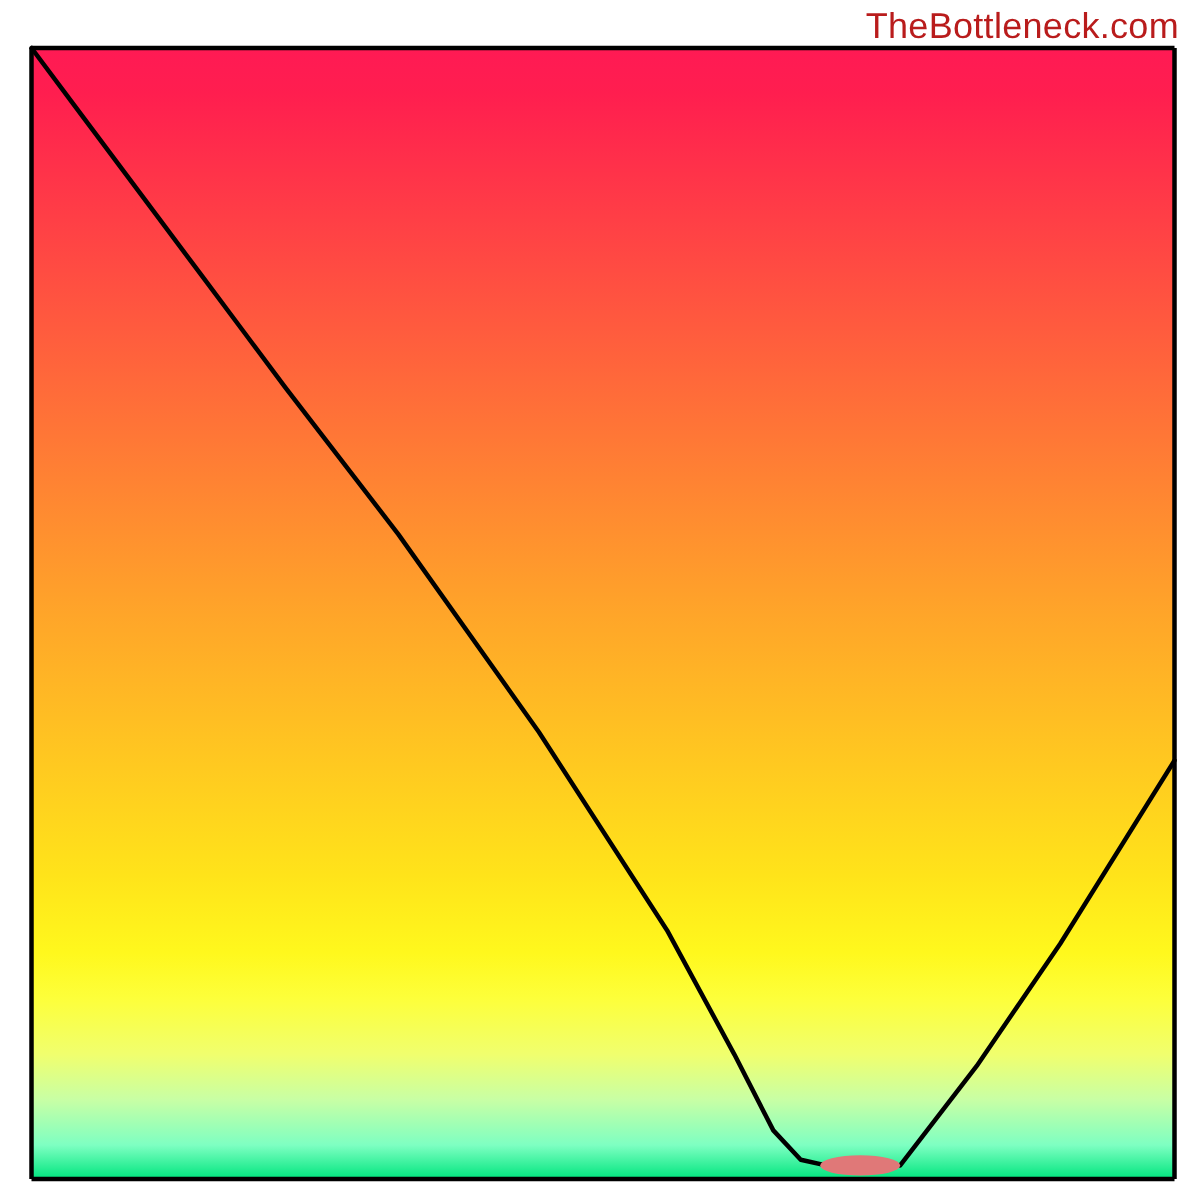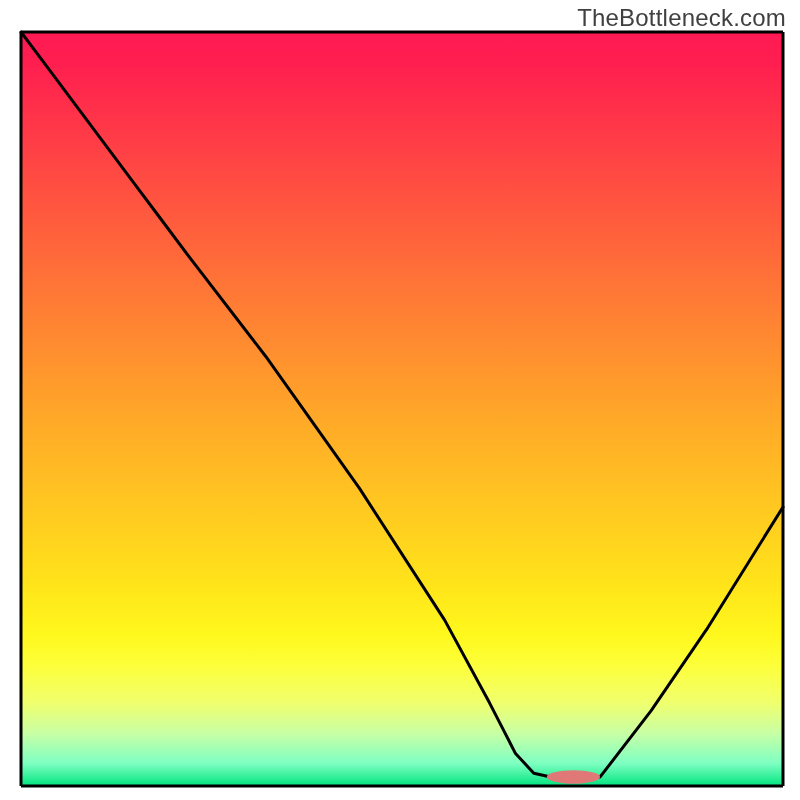--- a/index.html
+++ b/index.html
@@ -15,21 +15,21 @@
     position: relative;
     width: 800px;
     height: 800px;
   }
   .watermark {
     position: absolute;
     top: 4px;
     right: 14px;
     font-size: 24px;
     font-weight: 500;
-    color: #404040;
+    color: #b91c1c;
     letter-spacing: 0.2px;
     z-index: 5;
   }
   svg.plot {
     position: absolute;
     left: 0;
     top: 0;
     width: 800px;
     height: 800px;
   }

